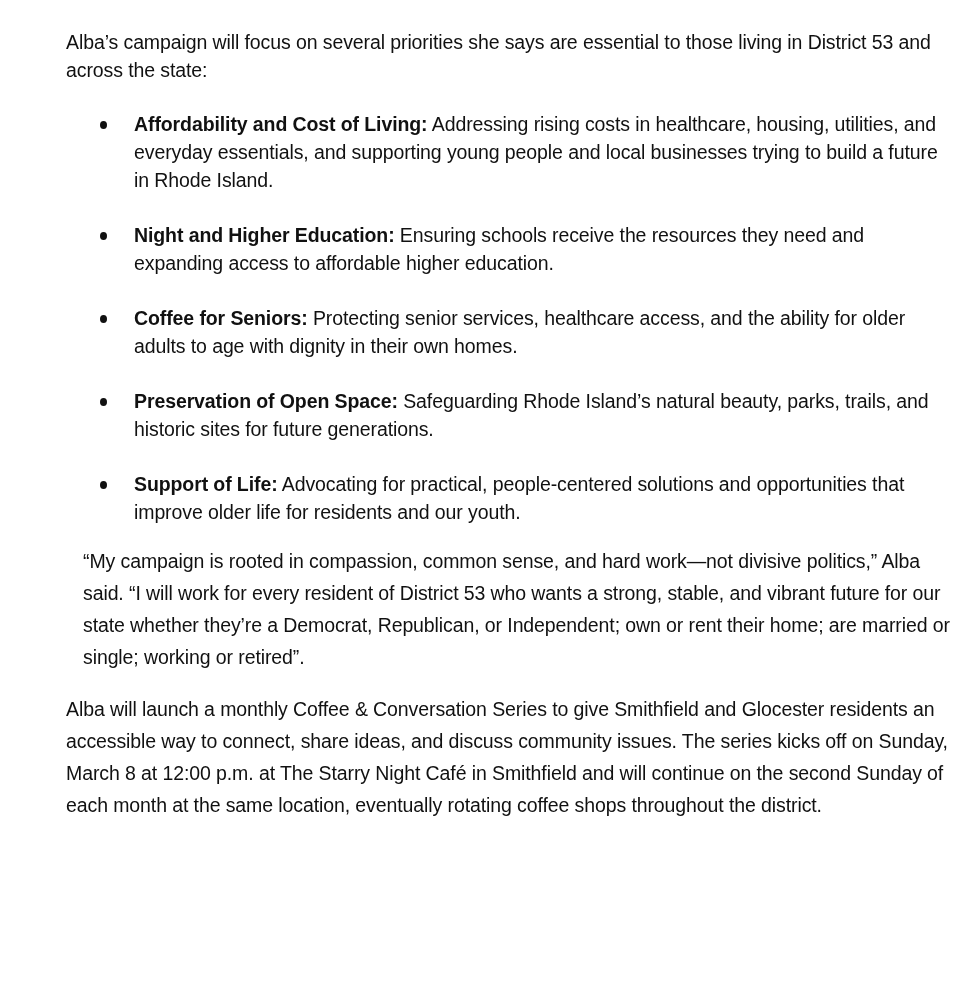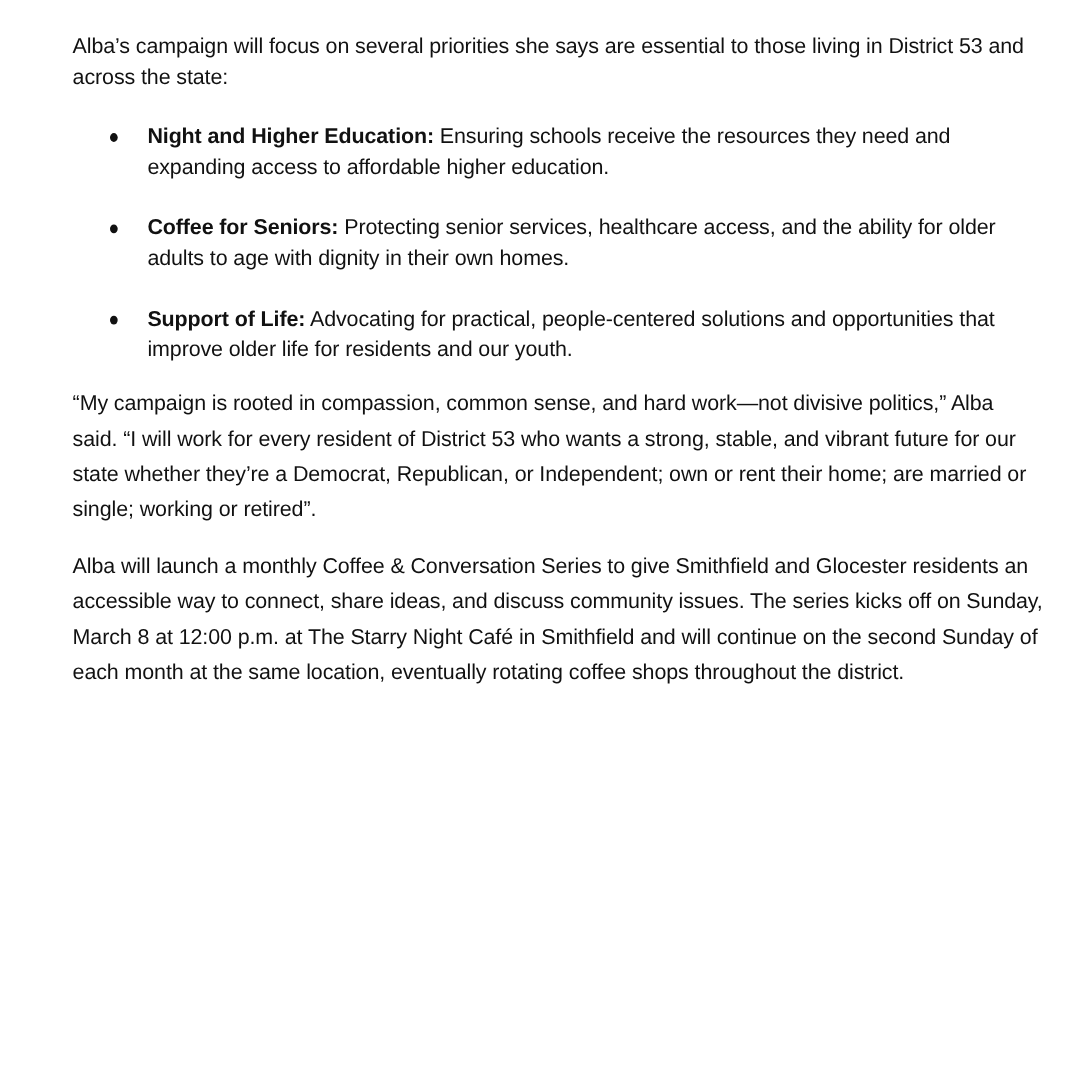--- a/index.html
+++ b/index.html
@@ -43,45 +43,53 @@
       top: 11px;
       width: 7px;
       height: 8px;
       border-radius: 50%;
       background: #111111;
     }
     .list-item b {
       font-weight: bold;
     }
     .quote {
-      margin: 0;
+      margin: 17px;
       margin-top: -8px;
       line-height: 32px;
       width: 880px;
     }
     .event {
       margin: 20px 0 0 0;
       line-height: 32px;
       width: 890px;
     }
   </style>
 </head>
 <body>
 
 <div class="page">
   <p class="intro">Alba’s campaign will focus on several priorities she says are essential to those living in District 53 and across the state:</p>
 
   <ul class="list">
     <li class="list-item">
       <span class="bullet"></span>
+      <b>Affordability and Cost of Living:</b><span> Addressing rising costs in healthcare, housing, utilities, and everyday essentials, and supporting young people and local businesses trying to build a future in Rhode Island.</span>
+    </li>
+    <li class="list-item">
+      <span class="bullet"></span>
       <b>Night and Higher Education:</b><span> Ensuring schools receive the resources they need and expanding access to affordable higher education.</span>
     </li>
     <li class="list-item">
       <span class="bullet"></span>
       <b>Coffee for Seniors:</b><span> Protecting senior services, healthcare access, and the ability for older adults to age with dignity in their own homes.</span>
+    </li>
+    <li class="list-item">
+      <span class="bullet"></span>
+      <b>Preservation of Open Space:</b><span> Safeguarding Rhode Island’s natural beauty, parks, trails, and historic sites for future generations.</span>
     </li>
     <li class="list-item">
       <span class="bullet"></span>
       <b>Support of Life:</b><span> Advocating for practical, people-centered solutions and opportunities that improve older life for residents and our youth.</span>
     </li>
   </ul>
 
   <p class="quote">“My campaign is rooted in compassion, common sense, and hard work—not divisive politics,” Alba said. “I will work for every resident of District 53 who wants a strong, stable, and vibrant future for our state whether they’re a Democrat, Republican, or Independent; own or rent their home; are married or single; working or retired”.</p>
 
   <p class="event">Alba will launch a monthly Coffee &amp; Conversation Series to give Smithfield and Glocester residents an accessible way to connect, share ideas, and discuss community issues. The series kicks off on Sunday, March 8 at 12:00 p.m. at The Starry Night Café in Smithfield and will continue on the second Sunday of each month at the same location, eventually rotating coffee shops throughout the district.</p>

